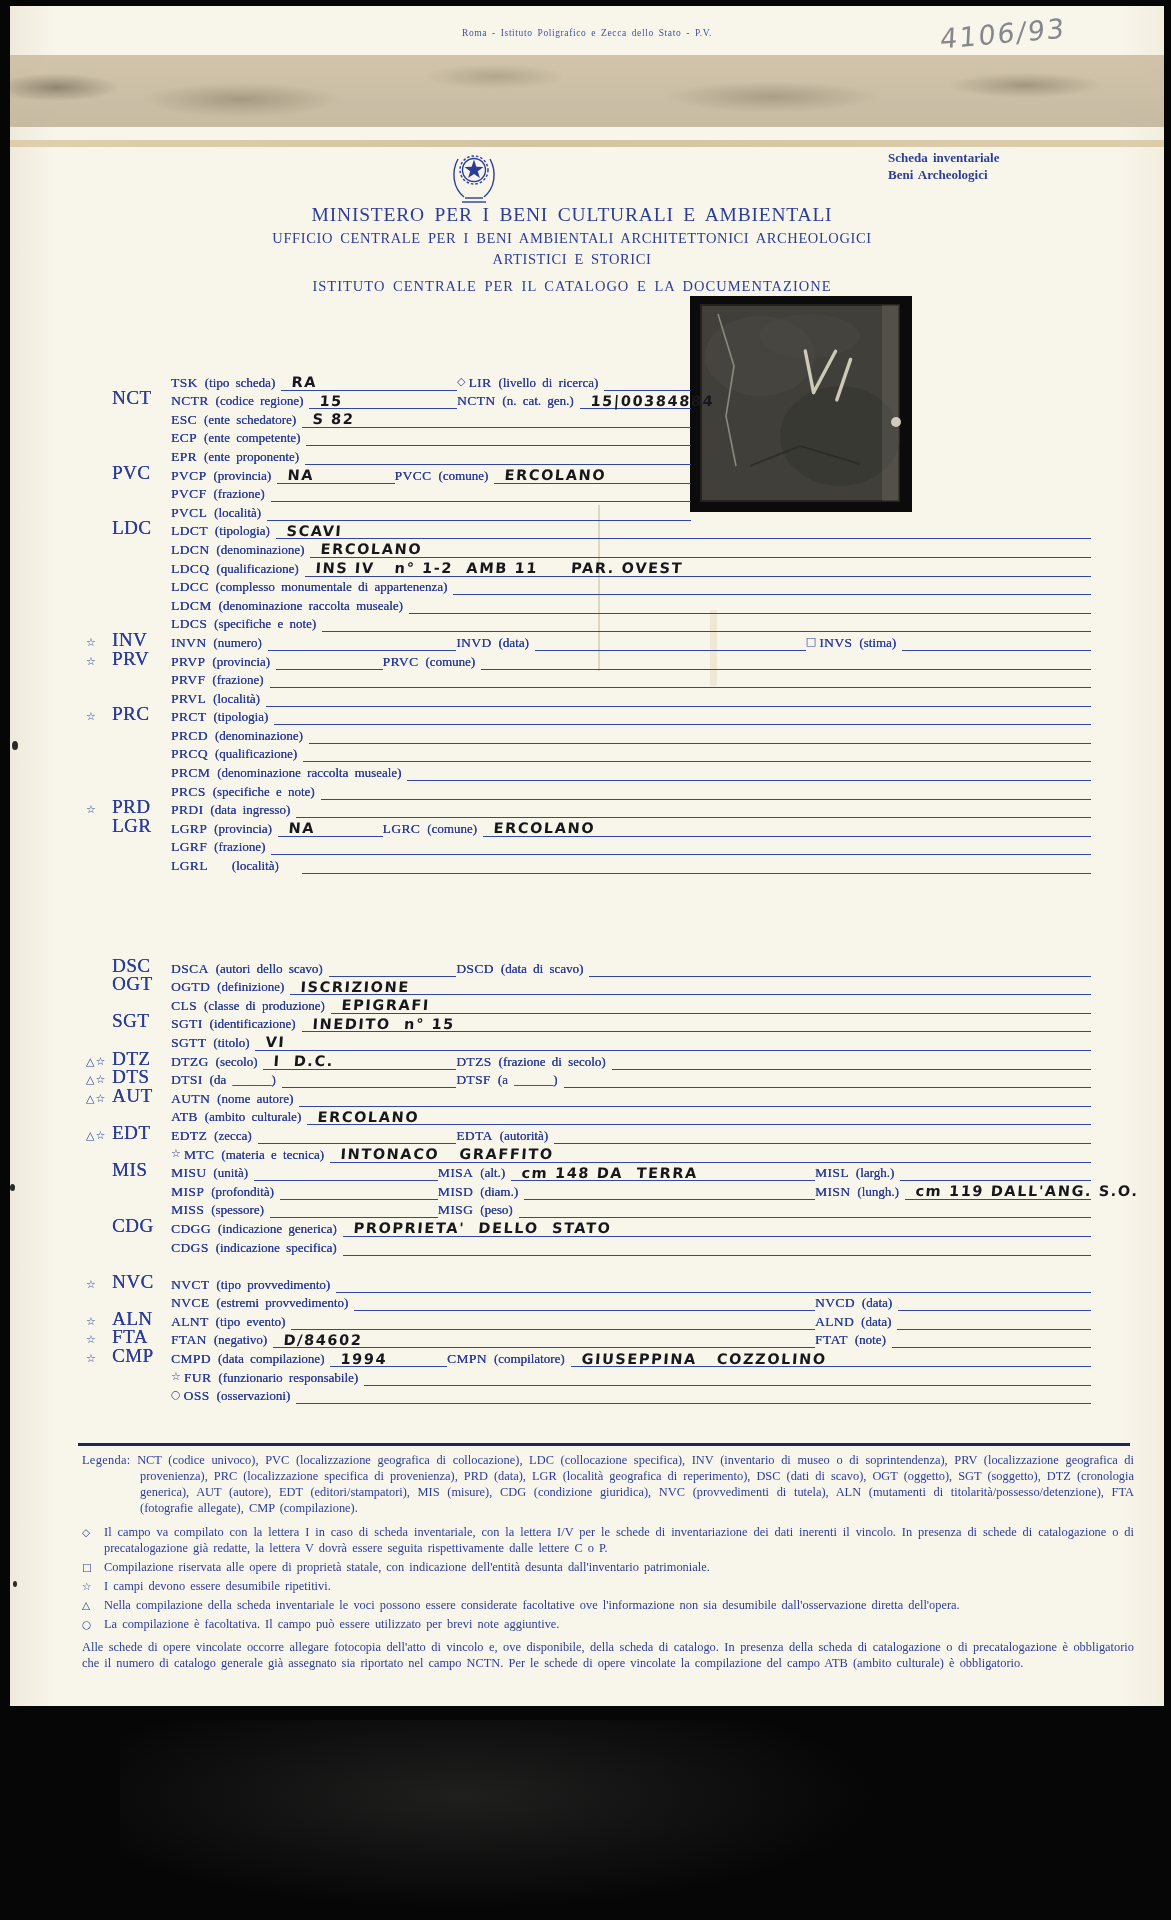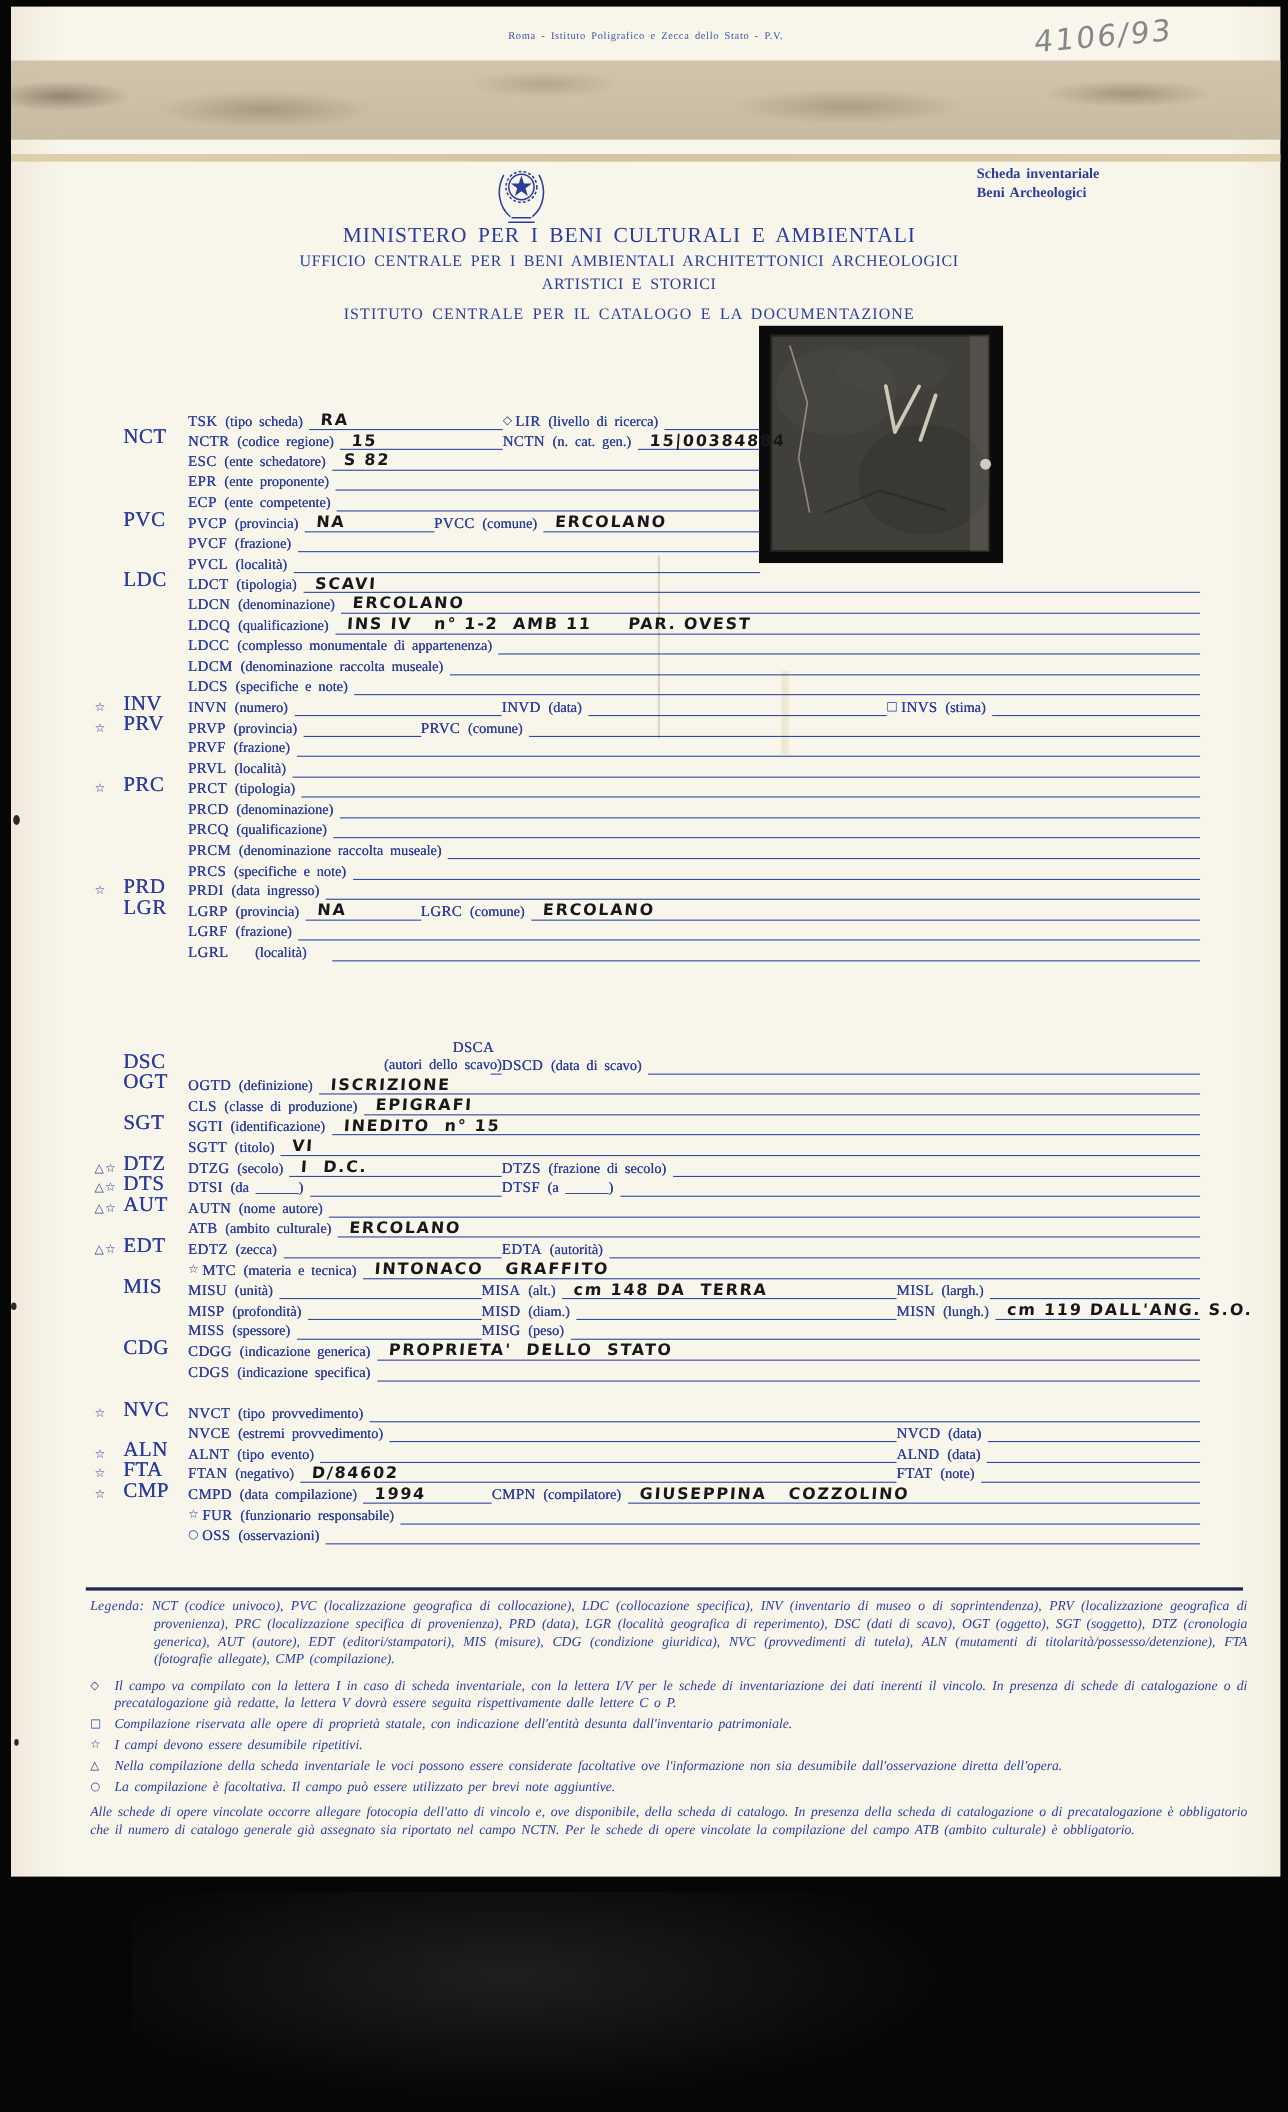--- a/index.html
+++ b/index.html
@@ -77,21 +77,21 @@
     position:absolute;bottom:0;left:10px;line-height:1;
     font-family:"DejaVu Sans",sans-serif;font-weight:600;font-size:14.5px;
     color:#17171c;white-space:pre;letter-spacing:1.6px;
     transform:skewX(-4deg);transform-origin:bottom left;
   }
   .photo{position:absolute;left:680px;top:290px;}
 
   .divider{position:absolute;left:68px;top:1437px;width:1052px;height:2.5px;background:#1f2852;}
   .bottomtext{
     position:absolute;left:72px;top:1446px;width:1052px;color:#2b3d99;
-    font-size:12.4px;line-height:1.3;font-style:italic;
+    font-size:12.4px;line-height:1.3;
   }
   .legend{margin:0 0 7px 0;text-align:justify;padding-left:58px;text-indent:-58px;word-spacing:2px;}
   .legend .legend-label{letter-spacing:.3px;}
   .note{display:flex;margin:0 0 3px 0;}
   .nmark{width:22px;flex:none;font-size:10.5px;padding-top:2px;font-family:"DejaVu Sans",sans-serif;color:#2b3d99;}
   .ntext{flex:1;margin:0;text-align:justify;word-spacing:2px;}
   .footer-note{margin:7px 0 0 0;text-align:justify;word-spacing:2px;}
 </style>
 </head>
 <body>
@@ -206,33 +206,33 @@
               <span class="hw">S 82</span>
             </span>
           </span>
         </span>
       </div>
       <div class="frow beside">
         <span class="marks"></span>
         <span class="grp"></span>
         <span class="fields">
           <span class="field" style="flex: 1 1 0%;">
+            <span class="code">ECP</span>
+            <span class="lbl">(ente competente)</span>
+            <span class="line"></span>
+          </span>
+        </span>
+      </div>
+      <div class="frow beside">
+        <span class="marks"></span>
+        <span class="grp"></span>
+        <span class="fields">
+          <span class="field" style="flex: 1 1 0%;">
             <span class="code">EPR</span>
             <span class="lbl">(ente proponente)</span>
-            <span class="line"></span>
-          </span>
-        </span>
-      </div>
-      <div class="frow beside">
-        <span class="marks"></span>
-        <span class="grp"></span>
-        <span class="fields">
-          <span class="field" style="flex: 1 1 0%;">
-            <span class="code">ECP</span>
-            <span class="lbl">(ente competente)</span>
             <span class="line"></span>
           </span>
         </span>
       </div>
       <div class="frow beside">
         <span class="marks"></span>
         <span class="grp">PVC</span>
         <span class="fields">
           <span class="field" style="width: 43%;">
             <span class="code">PVCP</span>
@@ -511,21 +511,21 @@
             <span class="line"></span>
           </span>
         </span>
       </div>
     </div>
   <div id="section-b" class="formsec">
       <div class="frow">
         <span class="marks"></span>
         <span class="grp">DSC</span>
         <span class="fields">
-          <span class="field" style="width: 31%; flex-direction: column;">
+          <span class="field" style="width: 31%;">
             <span class="code">DSCA</span>
             <span class="lbl">(autori dello scavo)</span>
             <span class="line"></span>
           </span>
           <span class="field" style="flex: 1 1 0%;">
             <span class="code">DSCD</span>
             <span class="lbl">(data di scavo)</span>
             <span class="line"></span>
           </span>
         </span>

